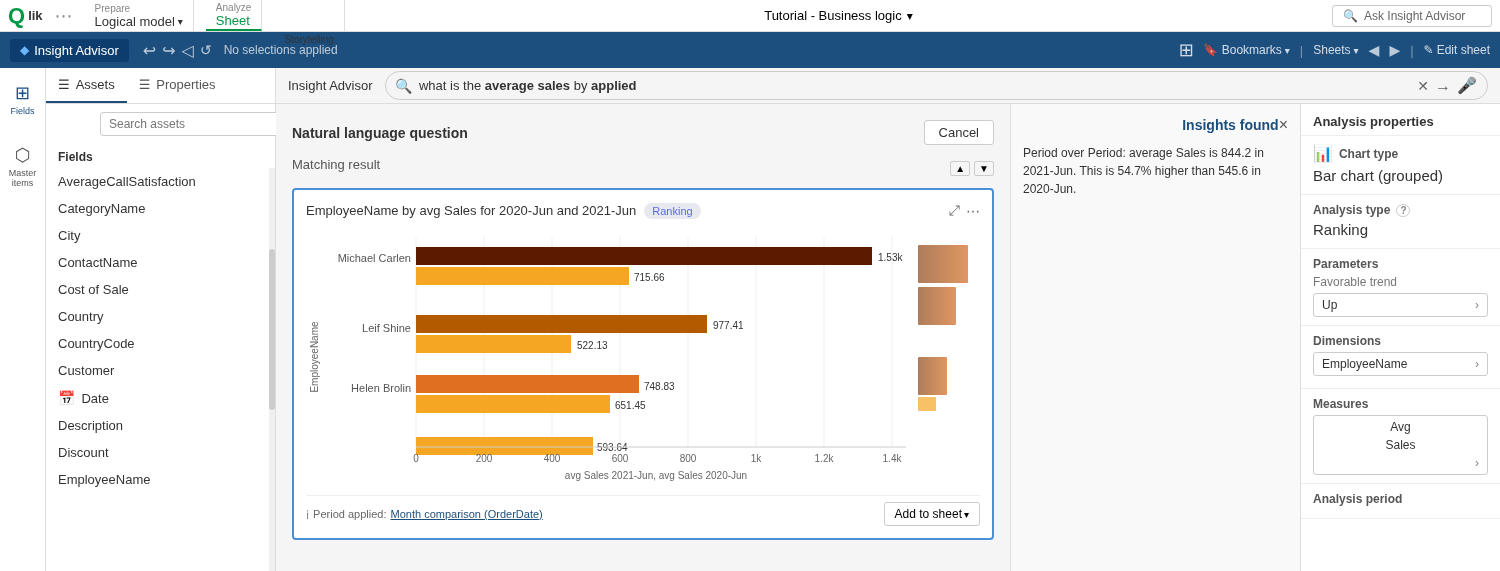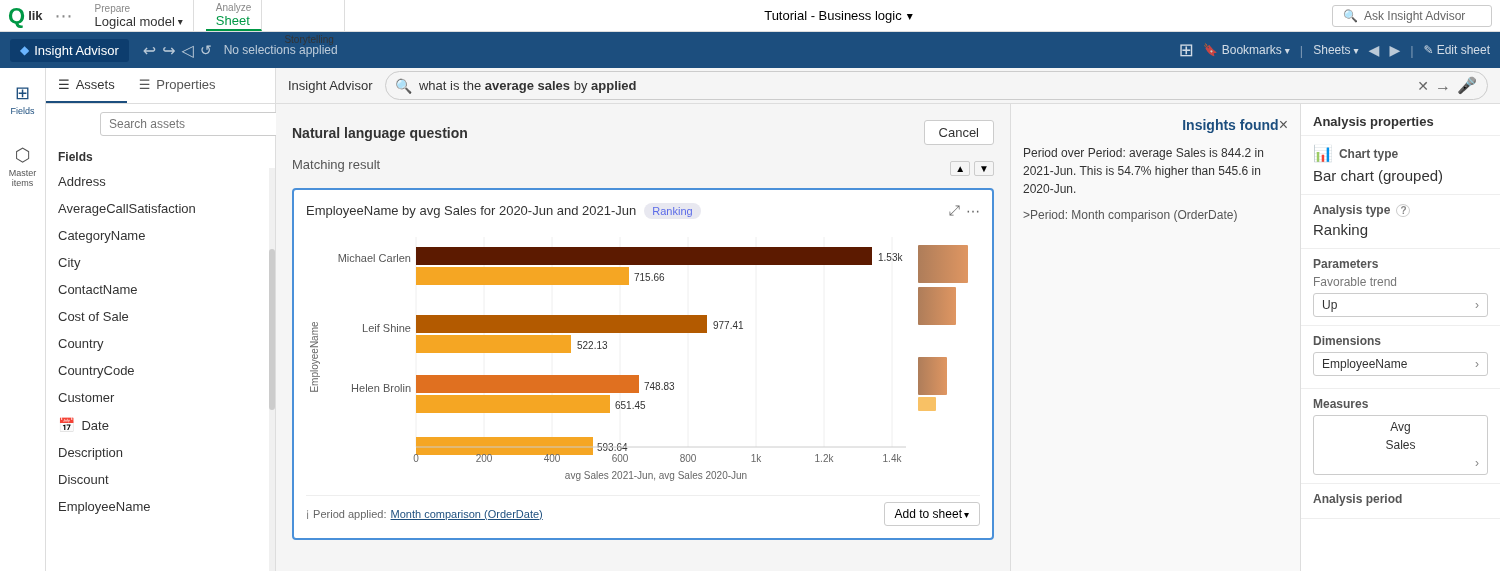--- a/index.html
+++ b/index.html
@@ -192,23 +192,20 @@
 
     <div class="assets-search">
       <input type="text" style="width: 100%; border: 1px solid rgb(204, 204, 204); border-radius: 3px; padding: 4px 8px; font-size: 12px; color: rgb(136, 136, 136); margin-left: 46px;" placeholder="Search assets">
     </div>
 
     <div class="assets-section-label">Fields</div>
 
     <div style="position:relative;flex:1;overflow:hidden;display:flex;">
       <div style="flex:1;overflow-y:auto;">
         <div class="assets-list-item">
-            <span>Address</span>
-          </div>
-        <div class="assets-list-item">
             <span>AverageCallSatisfaction</span>
           </div>
         <div class="assets-list-item">
             <span>CategoryName</span>
           </div>
         <div class="assets-list-item">
             <span>City</span>
           </div>
         <div class="assets-list-item">
             <span>ContactName</span>
@@ -367,21 +364,20 @@
         </div>
       </div>
 
       <div class="insights-panel">
         <div class="insights-header">
           <span class="insights-title">Insights found</span>
           <button class="insights-close-btn">×</button>
         </div>
         <div class="insights-body">
           <p>Period over Period: average Sales is 844.2 in 2021-Jun. This is 54.7% higher than 545.6 in 2020-Jun.</p>
-          <p class="insights-period">&gt;Period: Month comparison (OrderDate)</p>
         </div>
       </div>
 
       <div class="right-panel">
         <div class="right-panel-header">Analysis properties</div>
 
         <div class="rp-section">
           <div class="rp-section-title">
             <span class="chart-type-icon">📊</span>
             <span>Chart type</span>

